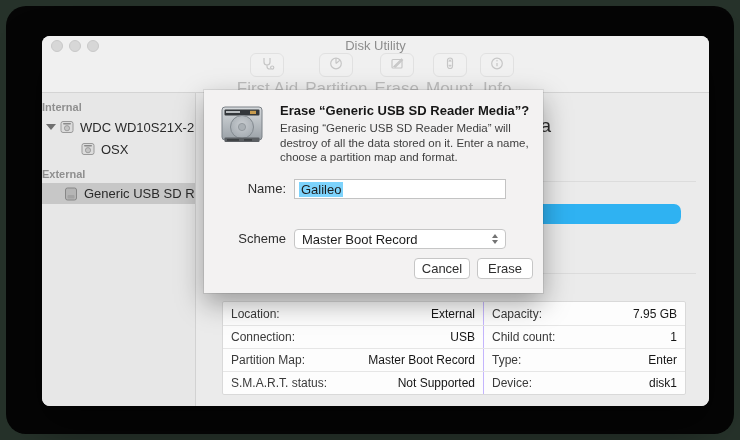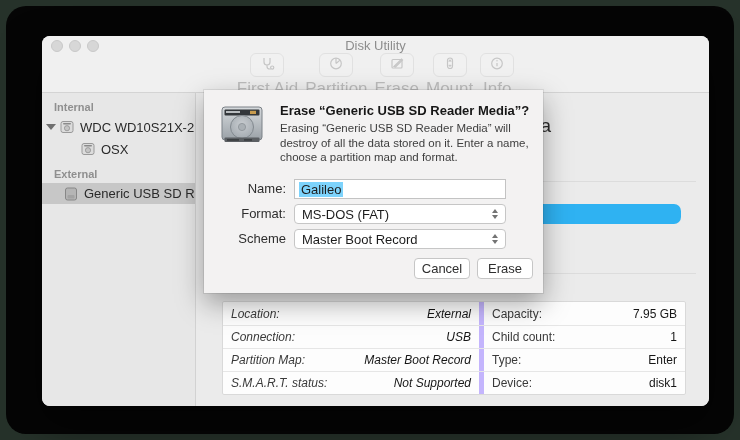--- a/index.html
+++ b/index.html
@@ -31,21 +31,21 @@
   .tb-item { display: flex; flex-direction: column; align-items: center; }
   .tb-btn { width: 34px; height: 24px; border: 1px solid #e1e1e1; border-radius: 6px;
     background: #f1f1f1; display: flex; align-items: center; justify-content: center; }
   .tb-btn svg { stroke: #c6c6c6; fill: none; stroke-width: 1.2; }
   .tb-label { margin-top: 2px; font-size: 17px; color: #bdbdbd; }
 
   
   .main { position: absolute; top: 57px; left: 0; right: 0; bottom: 0; display: flex; }
   .sidebar { width: 154px; background: #e7e7e7; border-right: 1px solid #d2d2d2;
     padding-top: 8px; flex: none; }
-  .side-header { font-size: 11px; font-weight: bold; color: #8f8f8f; padding-left: 12px;
+  .side-header { font-size: 11px; font-weight: bold; color: #8f8f8f; padding-left: 0;
     margin-bottom: 3px; }
   .side-row { height: 22px; display: flex; align-items: center; font-size: 13px; color: #2a2a2a;
     white-space: nowrap; overflow: hidden; }
   .side-row .tri { width: 0; height: 0; border-left: 5px solid transparent;
     border-right: 5px solid transparent; border-top: 6px solid #6f6f6f;
     margin-left: 4px; margin-right: 4px; }
   .side-row .dicon { width: 14px; height: 14px; margin-right: 6px; flex: none; }
   .side-row.selected { background: #c7c7c7; height: 21px; }
   .gap-after { margin-bottom: 8px; }
 
@@ -55,21 +55,21 @@
   .sep { position: absolute; left: 26px; width: 474px; height: 1px; background: #dcdcdc; }
   .sep1 { top: 88px; } .sep2 { top: 180px; }
   .capacity-bar { position: absolute; left: 26px; top: 111px; width: 459px; height: 20px;
     border-radius: 7px; }
   .info-table { position: absolute; left: 26px; top: 208px; width: 464px;
     background: #fdfdfd; border: 1px solid #d9d9d9; border-radius: 2px; }
   .it-row { display: flex; height: 23px; }
   .it-row + .it-row { border-top: 1px solid #e6e6e6; }
   .it-cell { display: flex; justify-content: space-between; align-items: center;
     padding: 0 8px; font-size: 12px; }
-  .it-cell.l { width: 56.5%; border-right: 5px solid #c4b5fd; font-style: italic; }
+  .it-cell.l { width: 56.5%; border-right: 1px solid #c4b5fd; }
   .it-cell.r { flex: 1; }
   .it-label { color: #3a3a3a; }
   .it-value { color: #161616; }
 
   
   .sheet { position: absolute; left: 162px; top: 54px; width: 339px; height: 203px;
     background: #f3f2f2; border-radius: 0; z-index: 10;
     box-shadow: 0 10px 26px rgba(0,0,0,.35), 0 0 0 1px rgba(0,0,0,.08); }
   .sheet-icon { position: absolute; left: 16px; top: 12px; }
   .sheet-title { position: absolute; left: 76px; top: 13px; width: 252px;
@@ -288,30 +288,20 @@
       </div>
       <div class="sheet-title">Erase “Generic USB SD Reader Media”?</div>
       <div class="sheet-body">Erasing “Generic USB SD Reader Media” will destroy of all the data stored on it. Enter a name, choose a partition map and format.</div>
 
       <div class="field-row fr-name">
         <div class="field-label">Name:</div>
         <div class="text-input">
           <span class="sel">Galileo</span>
         </div>
       </div>
-      <div class="field-row fr-format">
-        <div class="field-label">Format:</div>
-        <div class="select">
-          <span class="sel-text">MS-DOS (FAT)</span>
-          <span class="stepper">
-              <span class="tri-up"></span>
-              <span class="tri-down"></span>
-            </span>
-        </div>
-      </div>
       <div class="field-row fr-scheme">
         <div class="field-label">Scheme</div>
         <div class="select">
           <span class="sel-text">Master Boot Record</span>
           <span class="stepper">
               <span class="tri-up"></span>
               <span class="tri-down"></span>
             </span>
         </div>
       </div>

